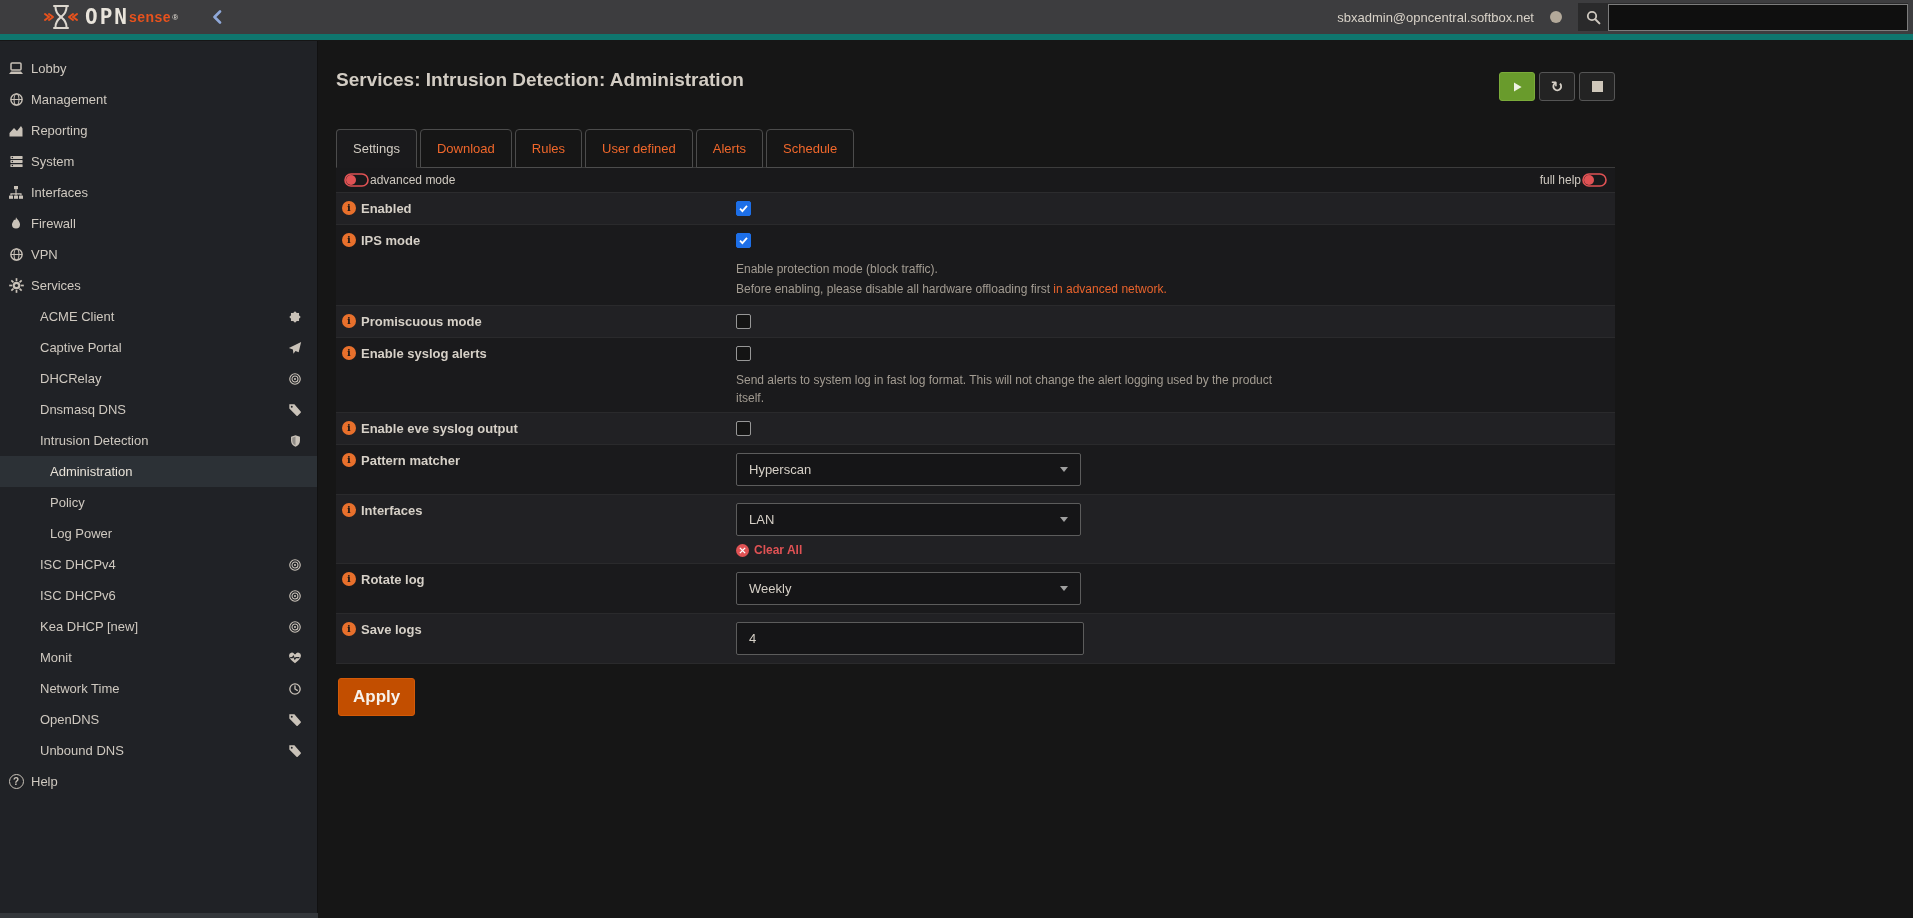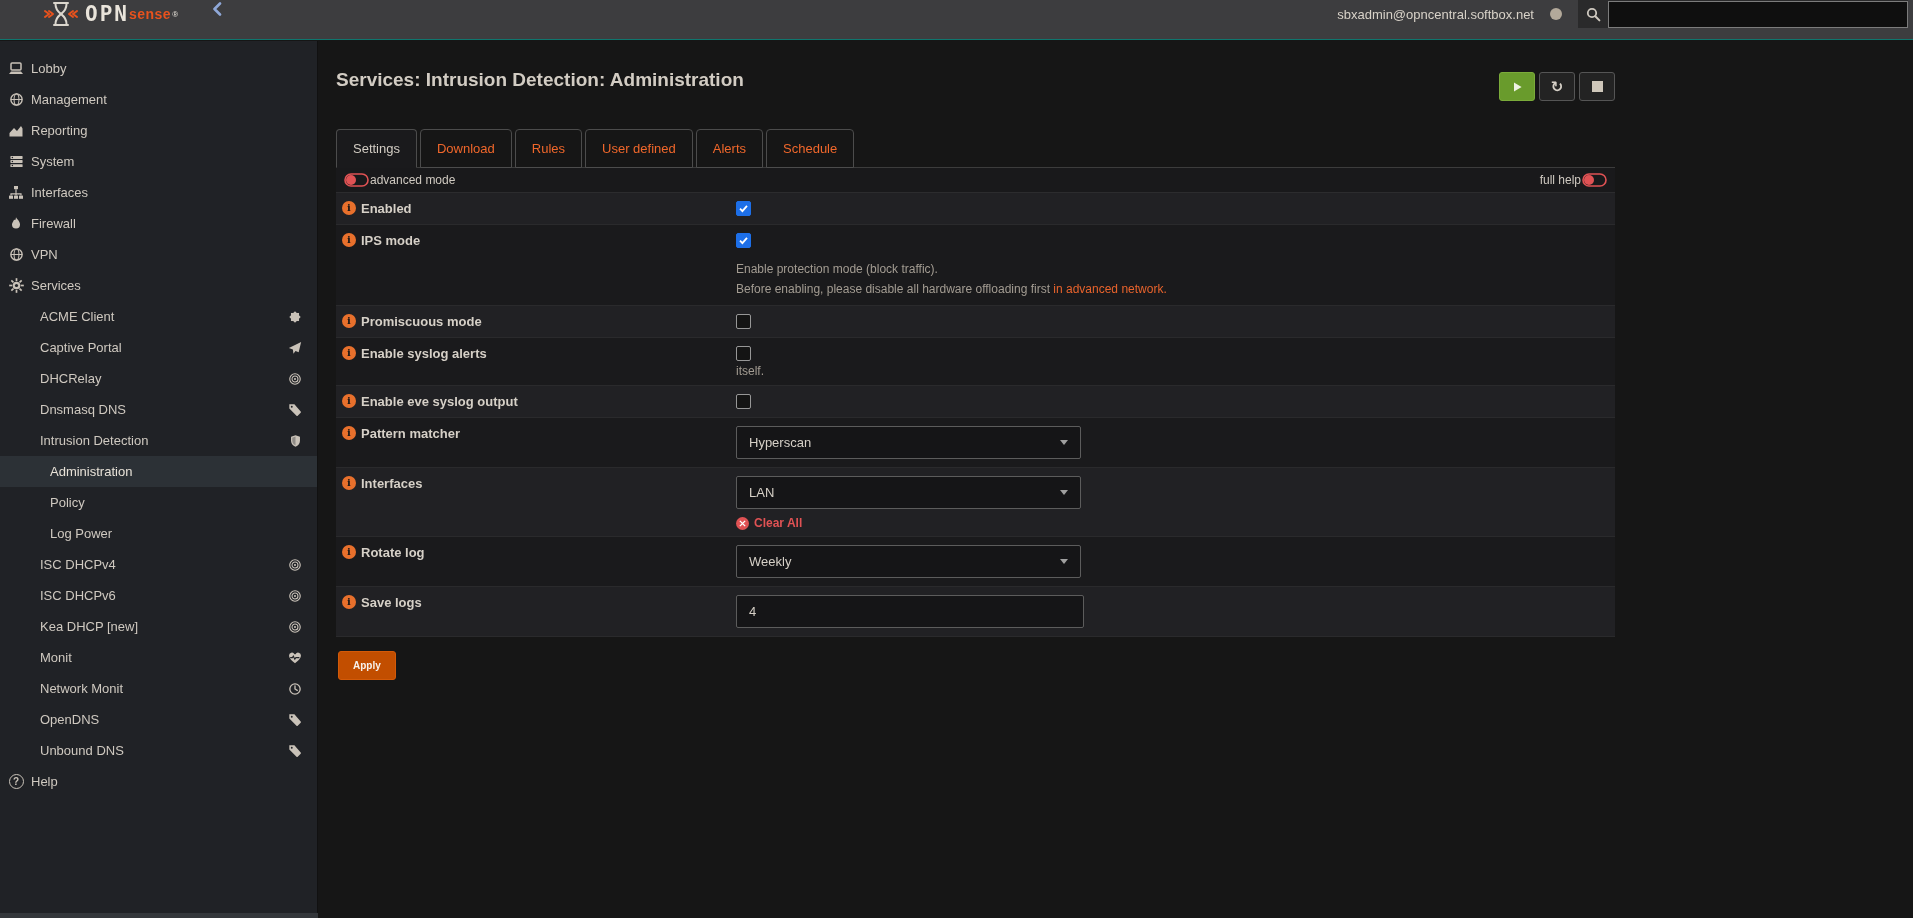--- a/index.html
+++ b/index.html
@@ -5,22 +5,22 @@
   * { box-sizing: border-box; }
   html,body { margin:0; padding:0; }
   body {
     width:1913px; height:918px; overflow:hidden; position:relative;
     background:#161616; color:#d6d0c7;
     font-family:"Liberation Sans", sans-serif; font-size:13px;
   }
   
   .topbar {
     position:absolute; top:0; left:0; width:1913px; height:40px;
-    background:#3d3d3f; border-bottom:1px solid #0f766e;
-    display:flex; align-items:flex-start; z-index:20;
+    background:#3d3d3f; border-bottom:6px solid #0f766e;
+    display:flex; align-items:center; z-index:20;
   }
   .brand { display:flex; align-items:center; padding-left:44px; cursor:pointer; }
   .brand-opn { font-family:"DejaVu Sans Mono", monospace; font-weight:bold; font-size:21px;
     color:#e9e4db; letter-spacing:2px; margin-left:7px; }
   .brand-sense { color:#e8521d; font-weight:bold; font-size:14px; letter-spacing:.5px; }
   .brand-reg { color:#e9e4db; font-size:8px; vertical-align:super; margin-left:1px; }
   .collapse-btn { background:none; border:none; margin-left:30px; padding:2px 4px; cursor:pointer; }
   .topbar-right { margin-left:auto; display:flex; align-items:center; padding-right:5px; }
   .username { font-size:13px; color:#d8d2c8; }
   .presence-dot { width:12px; height:12px; border-radius:50%; background:#b3a99a; margin-left:16px; }
@@ -84,21 +84,21 @@
   .caret { margin-left:auto; width:0; height:0; border-left:4.5px solid transparent;
     border-right:4.5px solid transparent; border-top:5.5px solid #a0a0a0; }
   .text-input { width:348px; height:33px; background:#151517; border:1px solid #5c5c5c; border-radius:2px;
     color:#d6d0c7; padding:0 12px; font-size:13px; font-family:"Liberation Sans",sans-serif; outline:none; }
   .clear-all { display:flex; align-items:center; gap:5px; margin-top:7px;
     color:#e05254; font-size:12px; font-weight:bold; cursor:pointer; }
   .clear-ico { width:13px; height:13px; border-radius:50%; background:#e05254;
     display:flex; align-items:center; justify-content:center; }
   .apply-row { padding:14px 0 0 2px; }
   .apply-btn { background:#c24e00; border:1px solid #d45a08; border-radius:3px; color:#f7f2ec;
-    font-weight:bold; font-size:10px; padding:8px 14px; cursor:pointer;
+    font-weight:bold; font-size:17px; padding:8px 14px; cursor:pointer;
     font-family:"Liberation Sans",sans-serif; }
   svg { display:block; }
 </style>
 </head>
 <body>
 
 <div class="topbar">
   <div class="brand">
     <svg width="34" height="28" viewBox="0 0 34 28">
       <g fill="none" stroke="#dcd7ce" stroke-width="2" stroke-linecap="round">
@@ -328,21 +328,21 @@
   <div class="nav-item sub">
     <span>Monit</span>
     <span class="right-ico">
       <svg width="14" height="14" viewBox="0 0 16 16">
           <path d="M8 14 C3.2 10.2 1.2 7.8 1.2 5.2 a3.3 3.3 0 0 1 6.2-1.6 h1.2 a3.3 3.3 0 0 1 6.2 1.6 c0 2.6-2 5-6.8 8.8z" fill="#c9c2b8"></path>
           <path d="M2.5 7.6 h2.6 l1-1.7 1.7 3.5 1.2-1.8 h4" fill="none" stroke="#202226" stroke-width="1.3"></path>
         </svg>
     </span>
   </div>
   <div class="nav-item sub">
-    <span>Network Monit</span>
+    <span>Network Time</span>
     <span class="right-ico">
       <svg width="14" height="14" viewBox="0 0 16 16">
           <circle cx="8" cy="8" r="5.9" fill="none" stroke="#c9c2b8" stroke-width="1.5"></circle>
           <path d="M8 4.4 V8 L10.6 9.6" fill="none" stroke="#c9c2b8" stroke-width="1.5" stroke-linecap="round"></path>
         </svg>
     </span>
   </div>
   <div class="nav-item sub">
     <span>OpenDNS</span>
     <span class="right-ico">
@@ -458,20 +458,21 @@
     </div>
   </div>
 
   <div class="frow b">
     <div class="fcell-label">
         <span class="info-ico">i</span>
         <span class="flabel">Enable syslog alerts</span>
       </div>
     <div class="fcell-ctl" style="padding-bottom:6px;">
       <span class="checkbox"></span>
+      <div class="help-txt" style="margin-top:11px;">Send alerts to system log in fast log format. This will not change the alert logging used by the product</div>
       <div class="help-txt" style="margin-top:2px;">itself.</div>
     </div>
   </div>
 
   <div class="frow a">
     <div class="fcell-label">
         <span class="info-ico">i</span>
         <span class="flabel">Enable eve syslog output</span>
       </div>
     <div class="fcell-ctl">

